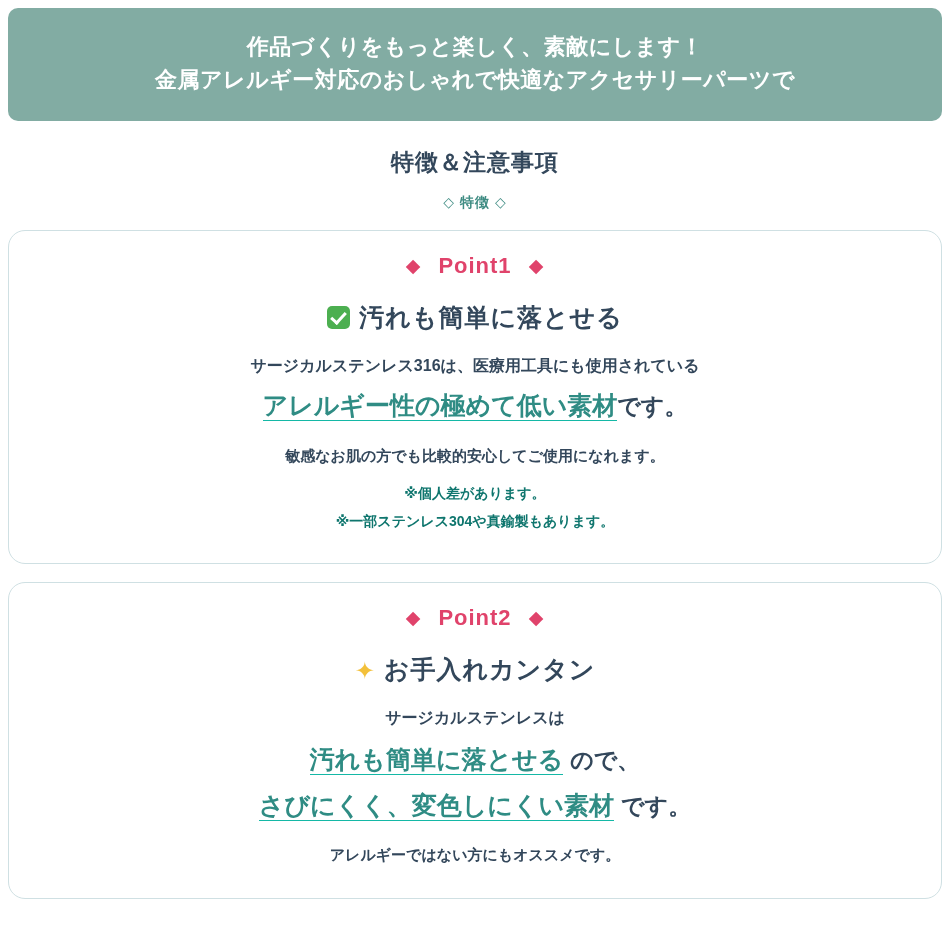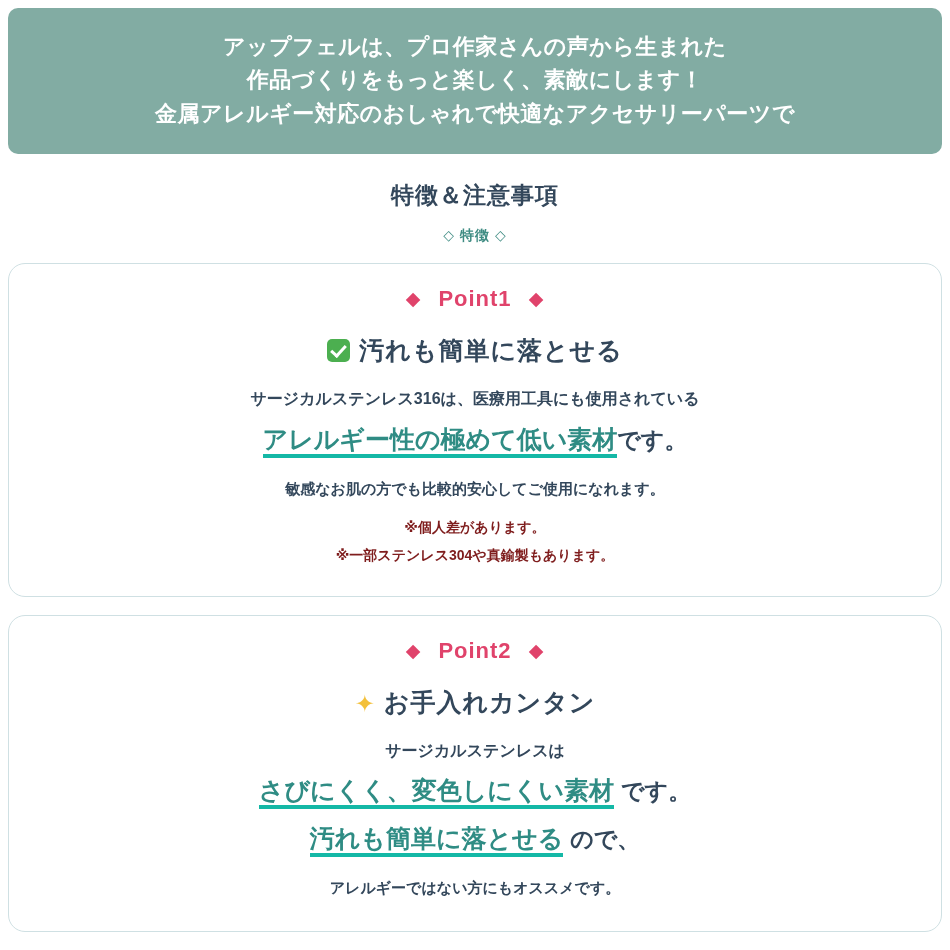--- a/index.html
+++ b/index.html
@@ -128,46 +128,45 @@
   }
   .big-line {
     font-size: 25px;
     font-weight: bold;
     color: #33475b;
     margin-top: 8px;
     line-height: 1.5;
   }
   .hl {
     color: #2f8c84;
-    border-bottom: 4px solid #14b8a6;
+    border-bottom: 1px solid #14b8a6;
     padding-bottom: 1px;
   }
   .tail {
     color: #33475b;
     font-size: 23px;
   }
   .note {
-    color: #7f1d1d;
+    color: #0f766e;
     font-size: 14px;
     font-weight: bold;
     line-height: 1.6;
   }
   .note.first { margin-top: 14px; }
 
   .mt6 { margin-top: 6px; }
   .mt10 { margin-top: 10px; }
   .mt14 { }
 </style>
 </head>
 <body>
 
 <div class="page">
 
   <div class="hero">
-    <div class="hero-line">アップフェルは、プロ作家さんの声から生まれた</div>
     <div class="hero-line">作品づくりをもっと楽しく、素敵にします！</div>
     <div class="hero-line">金属アレルギー対応のおしゃれで快適なアクセサリーパーツで</div>
   </div>
 
   <div class="section-title">特徴＆注意事項</div>
   <div class="section-sub">◇ 特徴 ◇</div>
 
   <div class="card">
     <div class="point-label">
       <span class="diamond">◆</span>
@@ -197,24 +196,24 @@
       <span class="pt">Point2</span>
       <span class="diamond">◆</span>
     </div>
 
     <div class="card-heading">
       <span class="sparkle">✦</span><span>お手入れカンタン</span>
     </div>
 
     <div class="body-line">サージカルステンレスは</div>
 
+    <div class="big-line mt10">
+      <span class="hl">汚れも簡単に落とせる</span> <span class="tail">ので、</span>
+    </div>
+
     <div class="big-line">
       <span class="hl">さびにくく、変色しにくい素材</span> <span class="tail">です。</span>
     </div>
 
-    <div class="big-line mt10">
-      <span class="hl">汚れも簡単に落とせる</span> <span class="tail">ので、</span>
-    </div>
-
     <div class="body-line small mt14">アレルギーではない方にもオススメです。</div>
   </div>
 
 </div>
 
 </body></html>

